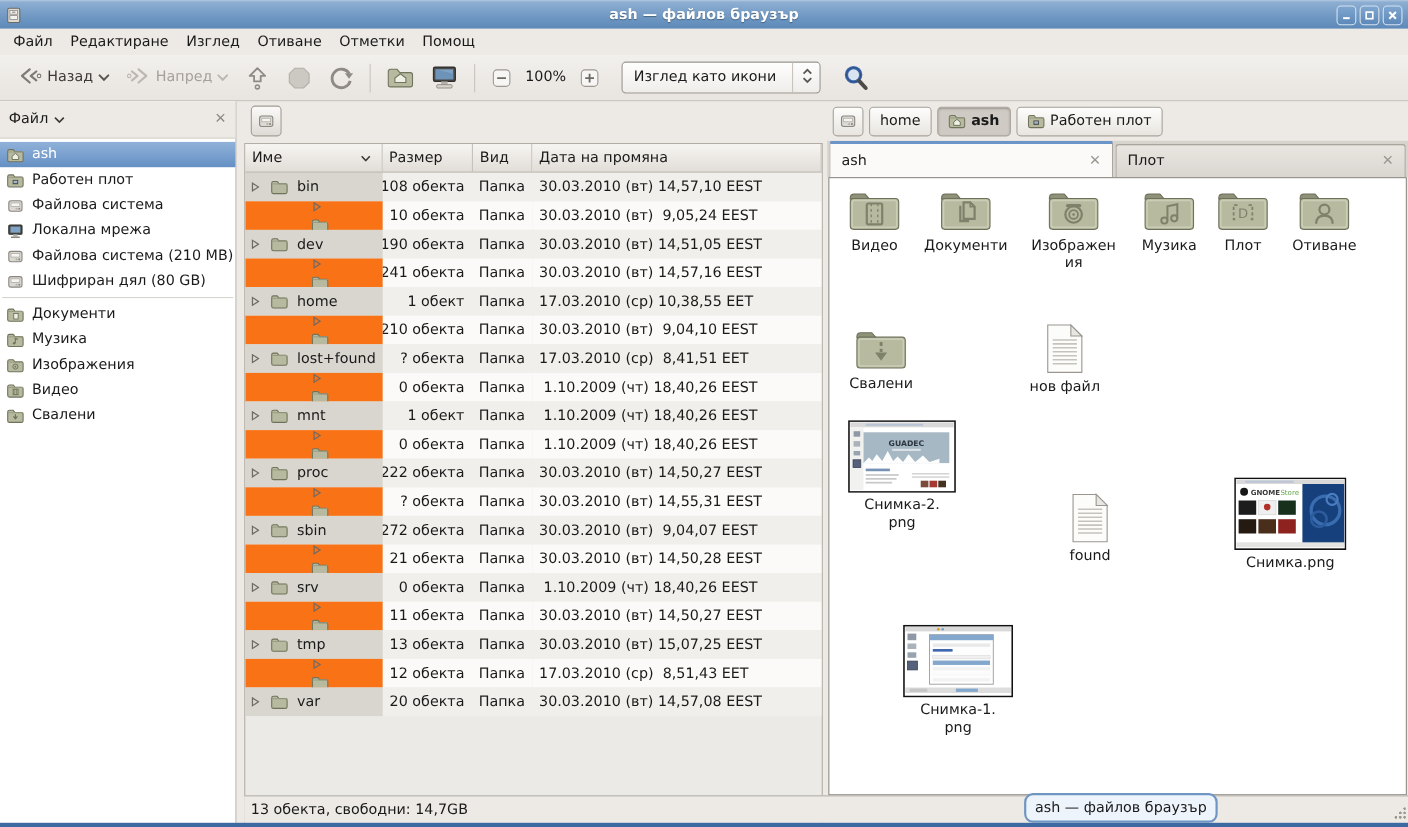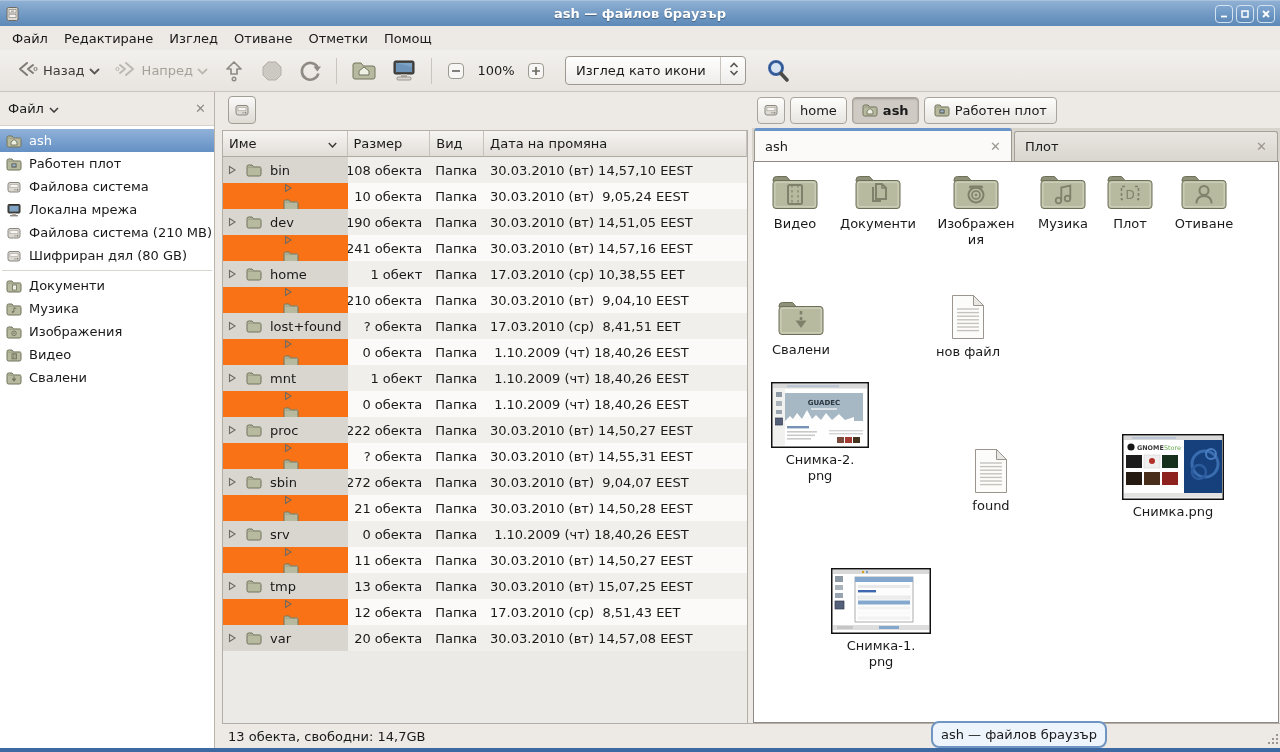--- a/index.html
+++ b/index.html
@@ -809,21 +809,21 @@
             <circle cx="30" cy="27" r="3" fill="#b03028"></circle>
             <rect x="40" y="21" width="16" height="13" fill="#16301c"></rect>
             <rect x="4" y="38" width="16" height="13" fill="#241a12"></rect>
             <rect x="22" y="38" width="16" height="13" fill="#4a2e1c"></rect>
             <rect x="40" y="38" width="16" height="13" fill="#8e221e"></rect>
             <rect x="2" y="59" width="98" height="4.5" fill="#e3e3e2"></rect>
           </svg>
         </span>
         <span class="file-label">Снимка.png</span>
       </div>
-      <div class="file-item" style="left: 79px; top: 406px;">
+      <div class="file-item" style="left: 69px; top: 406px;">
         <span style="display: flex;">
           <svg width="100" height="66" viewBox="0 0 100 66">
             <rect x="0.75" y="0.75" width="98.5" height="64.5" fill="#fff" stroke="#111" stroke-width="1.5"></rect>
             <rect x="2" y="2" width="96" height="4" fill="#d9d9d9"></rect>
             <circle cx="32" cy="4" r="1.2" fill="#d4a017"></circle>
             <circle cx="36" cy="4" r="1.2" fill="#7a9ec4"></circle>
             <rect x="4" y="8" width="8" height="6" fill="#8e99a5"></rect>
             <rect x="4" y="17" width="8" height="5" fill="#aab2ba"></rect>
             <rect x="4" y="25" width="8" height="5" fill="#97a3b0"></rect>
             <rect x="4" y="33" width="9" height="8" fill="#55607a" stroke="#333d52" stroke-width="0.7"></rect>

